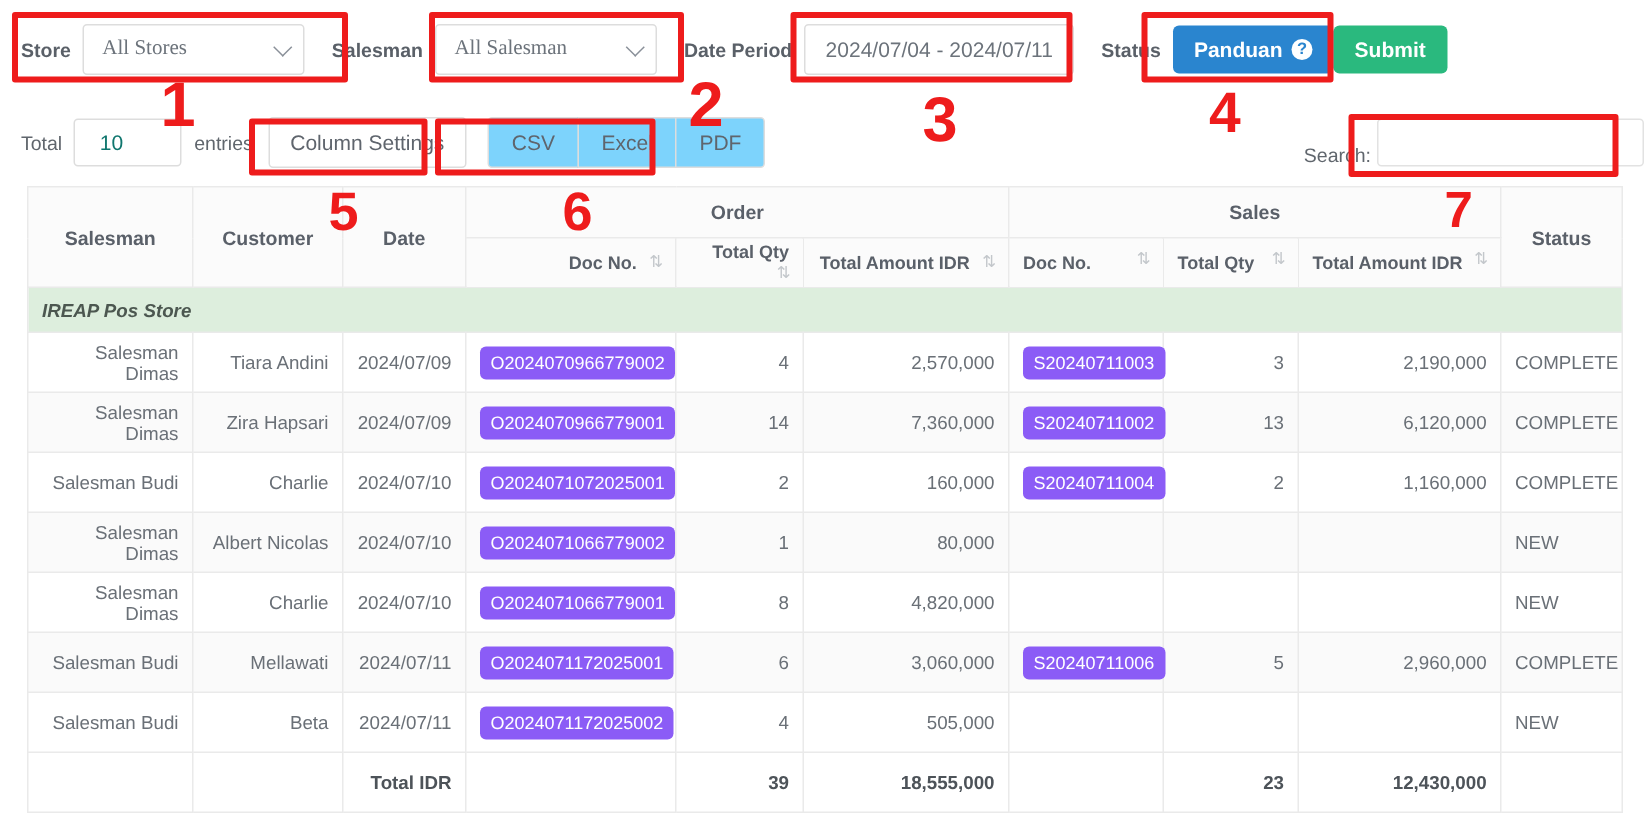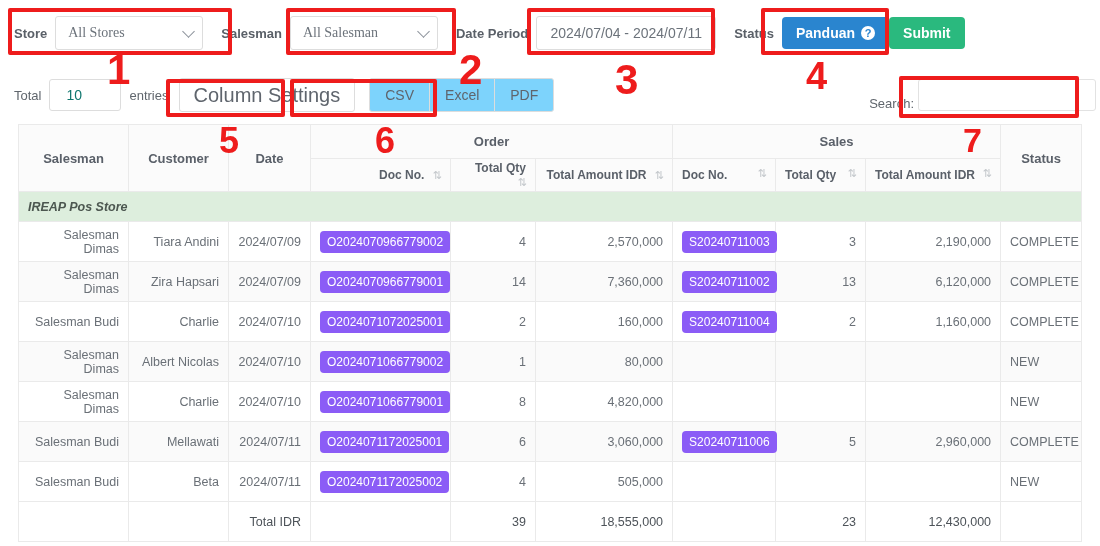--- a/index.html
+++ b/index.html
@@ -65,21 +65,21 @@
   .showlabel { font-size: 13px; color: #60666d; margin-right: 8px; }
   .entries-sel {
     position: relative; width: 72px; height: 32px; border: 1px solid #ddd;
     border-radius: 3px; background: #fff; display: flex; align-items: center;
     padding-left: 16px; font-size: 14px; color: #0f766e;
   }
   .entrieslabel { font-size: 13px; color: #60666d; margin: 0 10px 0 8px; }
   .colsettings {
     height: 34px; border: 1px solid #ddd; border-radius: 3px; background: #fff;
     display: flex; align-items: center; padding: 0 14px;
-    font-size: 20px; color: #5f656d; cursor: pointer;
+    font-size: 14px; color: #5f656d; cursor: pointer;
   }
   .exportgrp { display: flex; margin-left: 14px; }
   .expbtn {
     height: 34px; border: 1px solid #ddd; background: #7dd3fc;
     display: flex; align-items: center; padding: 0 15px;
     font-size: 14px; color: #5f656d; cursor: pointer; margin-left: -1px;
   }
   .expbtn:first-child { margin-left: 0; border-radius: 3px 0 0 3px; }
   .expbtn:last-child { border-radius: 0 3px 3px 0; }
   .searchwrap {
@@ -120,21 +120,21 @@
     background: #ddeedd !important; height: 30px;
     font-style: italic; font-weight: bold; color: #4c5750;
     font-size: 12.5px; text-align: left;
   }
   .badge {
     display: inline-block; background: #8b5cf6; color: #fff;
     border-radius: 4px; padding: 4px 7px; font-size: 12px;
     letter-spacing: 0px; white-space: nowrap;
   }
   .totalrow td {
-    height: 40px; font-weight: normal; color: #4d5359; background: #fff;
+    height: 40px; font-weight: bold; color: #4d5359; background: #fff;
   }
 
   
   .anbox {
     position: absolute; border: 4px solid #ee1c1c; border-radius: 2px;
     pointer-events: none;
   }
   .annum {
     position: absolute; color: #ee1c1c; font-weight: bold;
     font-family: "Liberation Sans", sans-serif; line-height: 1;

